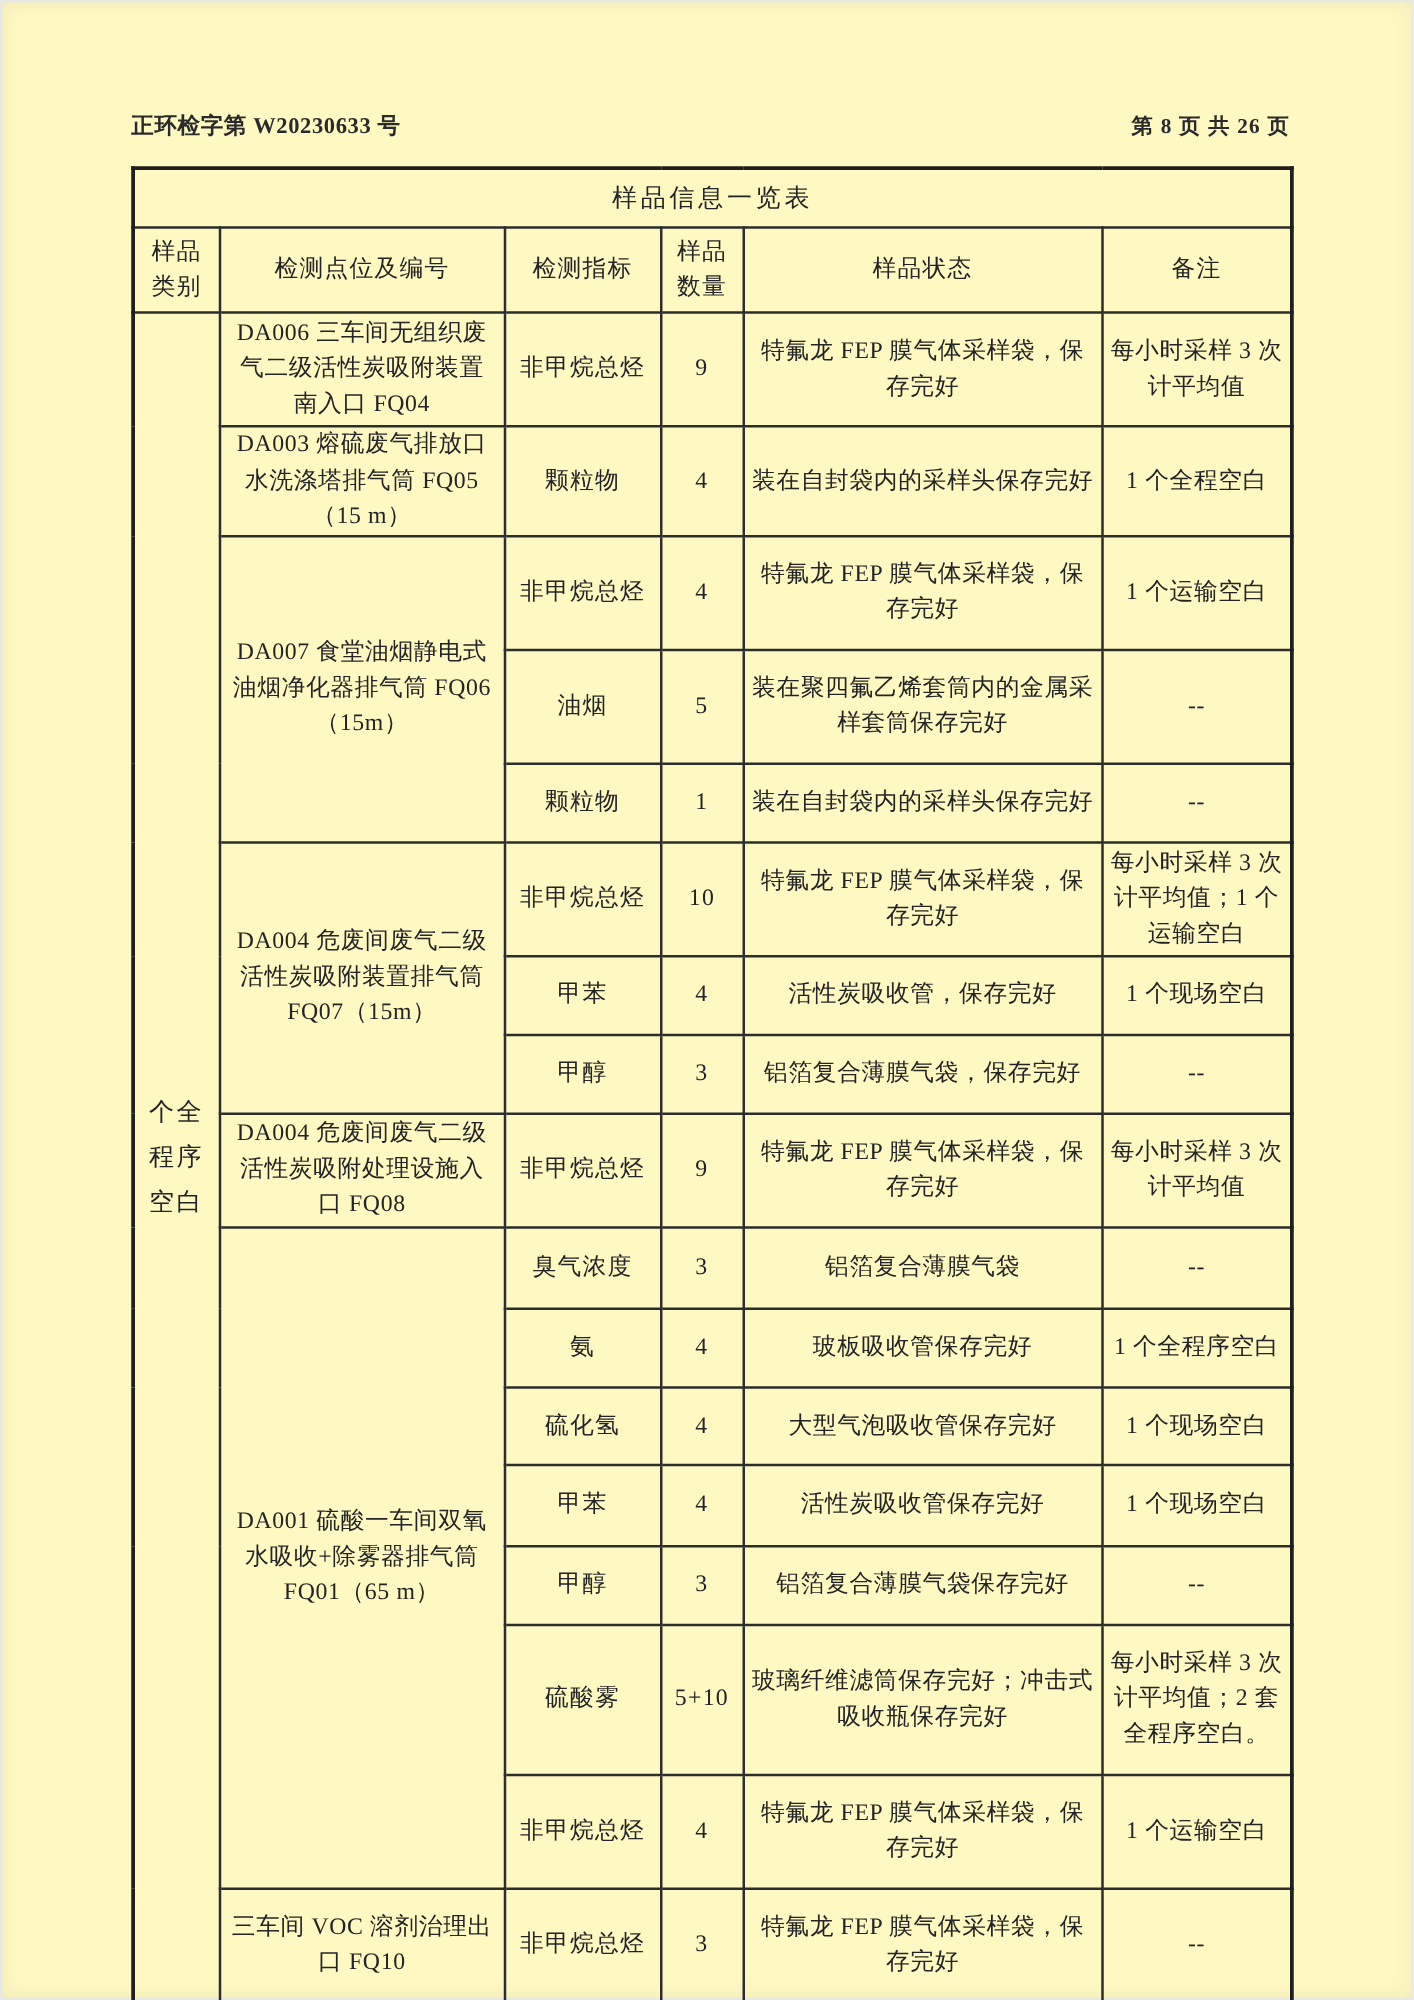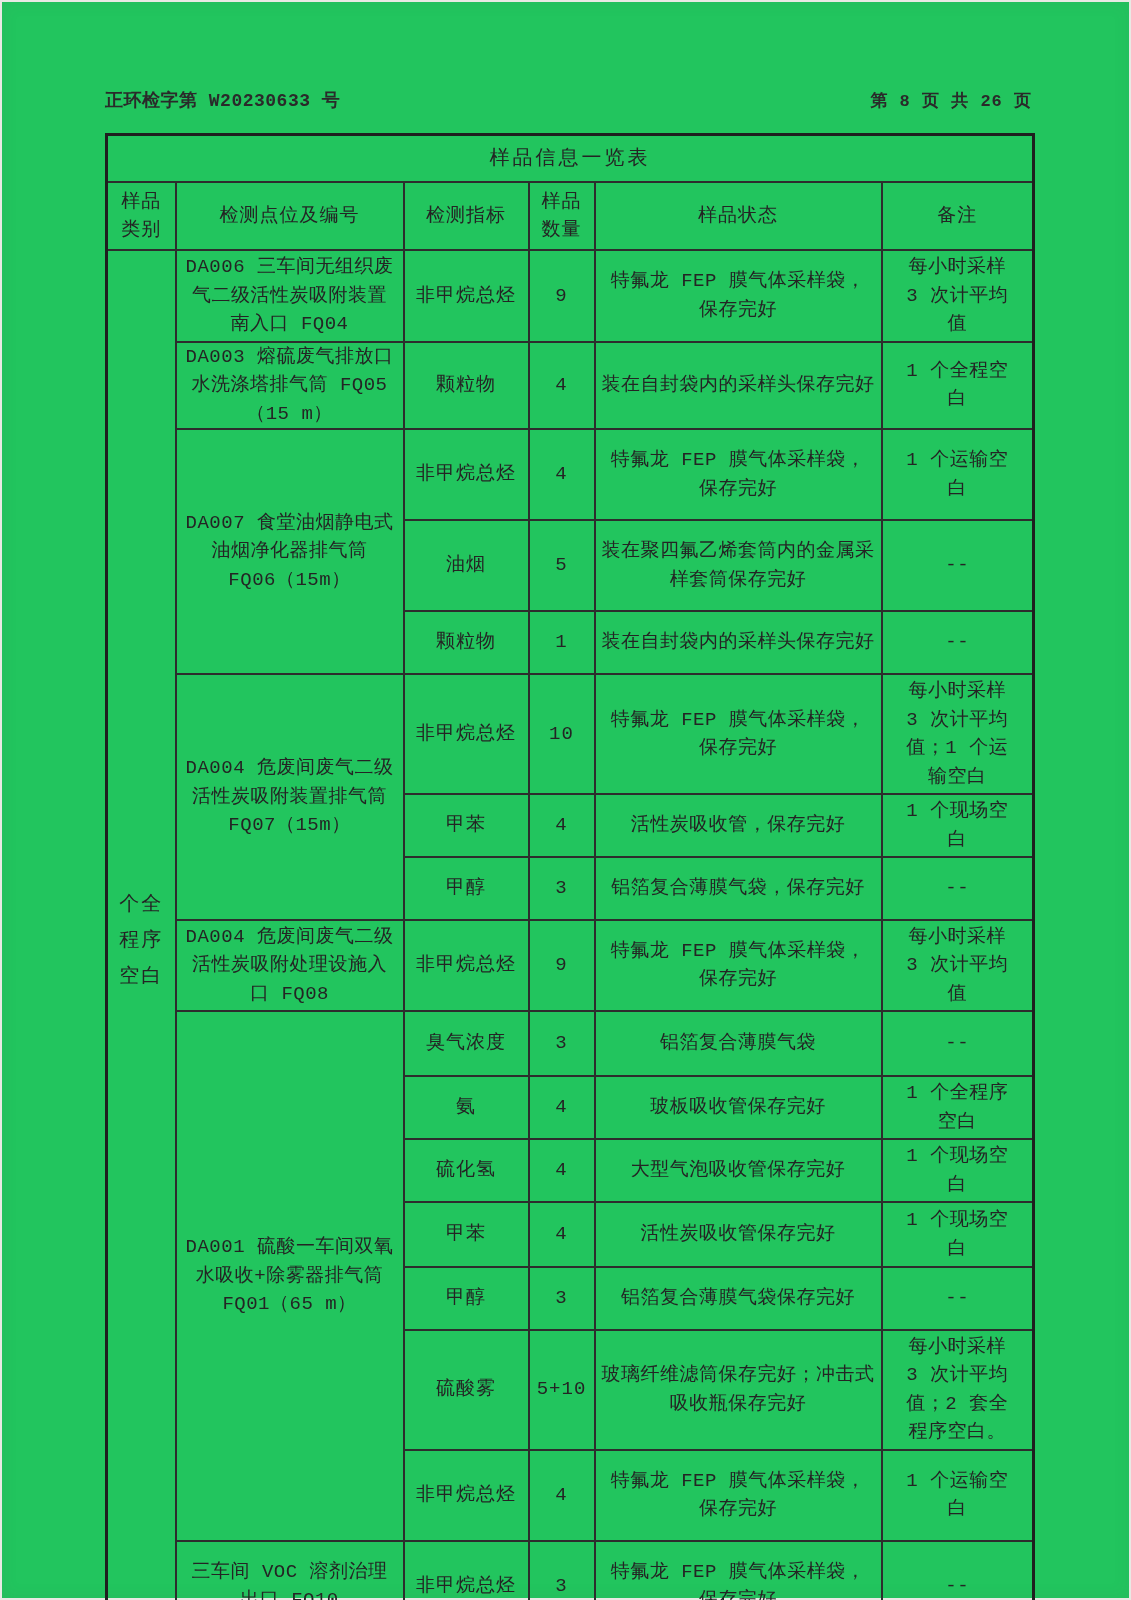--- a/index.html
+++ b/index.html
@@ -4,22 +4,22 @@
 <style>
   html, body {
     margin: 0;
     padding: 0;
     background: #ffffff;
   }
   .page {
     position: relative;
     width: 1131px;
     height: 1600px;
-    background: #22c55e;
-    font-family: Liberation Mono, monospace;
+    background: #fef9c3;
+    font-family: Liberation Serif, serif;
     color: #242424;
     box-shadow: inset 0 0 0 2px #e9e9e4, inset 0 0 18px rgba(90,90,85,0.10);
     overflow: hidden;
   }
   .doc-header {
     position: absolute;
     top: 88px;
     left: 105px;
     width: 927px;
     display: flex;
@@ -75,21 +75,21 @@
     line-height: 1.8;
     letter-spacing: 2px;
     word-break: break-all;
     padding: 0 11px;
   }
   td.location-cell {
     padding: 0 8px;
     letter-spacing: 0.5px;
   }
   td.state-cell { padding: 16px 6px; letter-spacing: 0.5px; }
-  td.remark-cell { padding: 2px 16px; letter-spacing: 0.5px; text-align: center; }
+  td.remark-cell { padding: 2px 4px; letter-spacing: 0.5px; text-align: center; }
 </style>
 </head>
 <body>
 
 <div class="page">
 
   <div class="doc-header">
     <span class="left">正环检字第 W20230633 号</span>
     <span class="right">第 8 页  共 26 页</span>
   </div>

